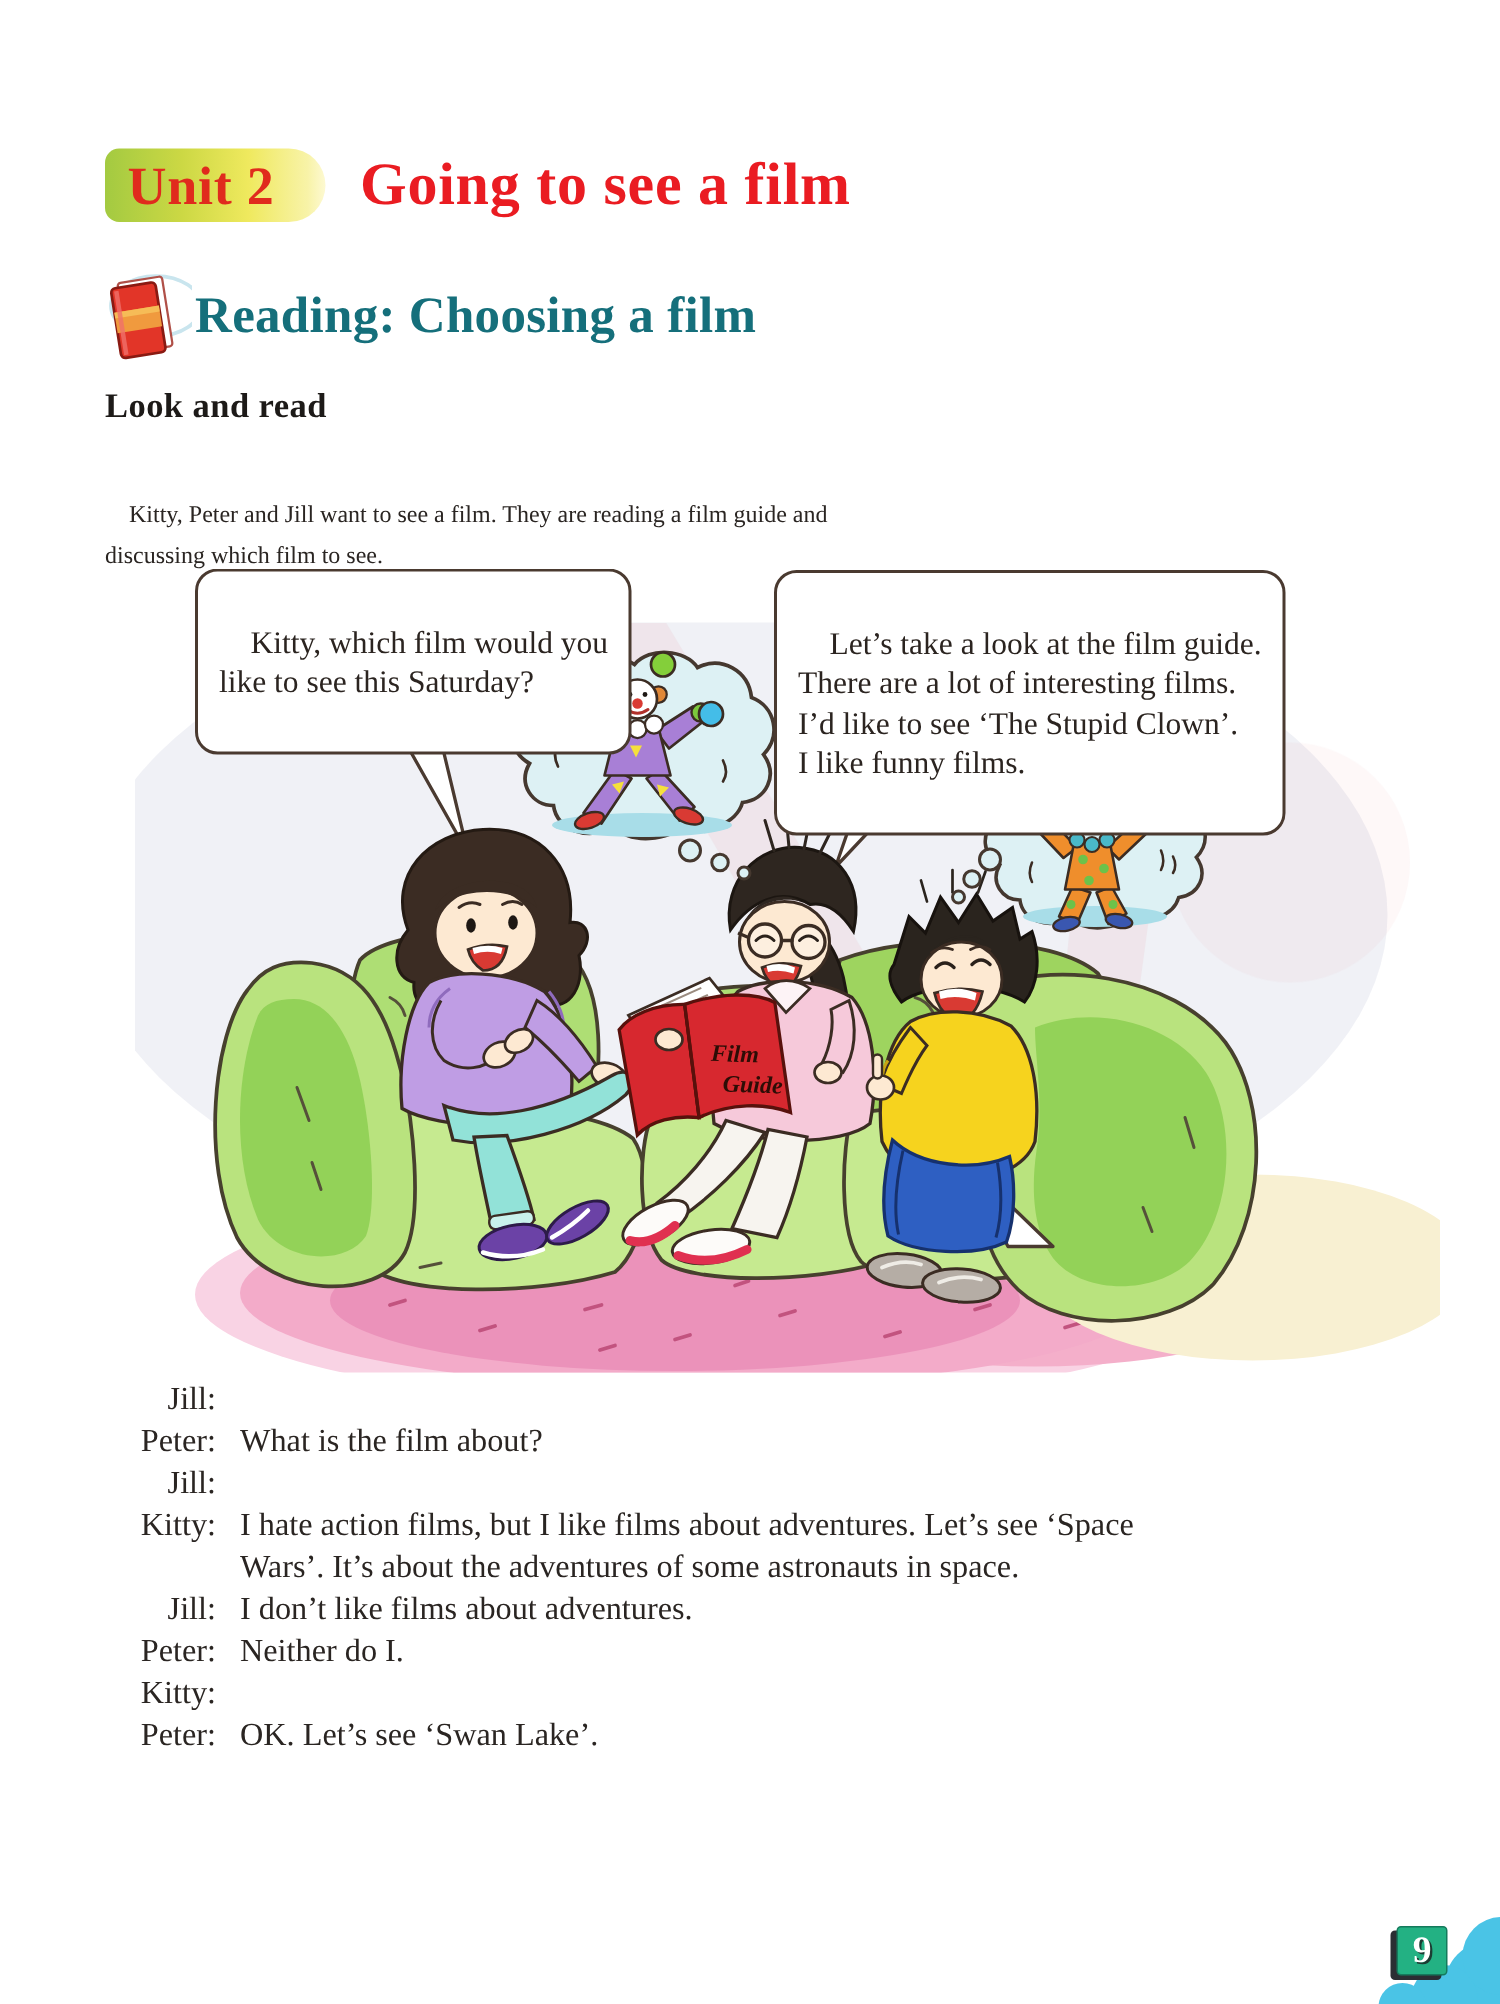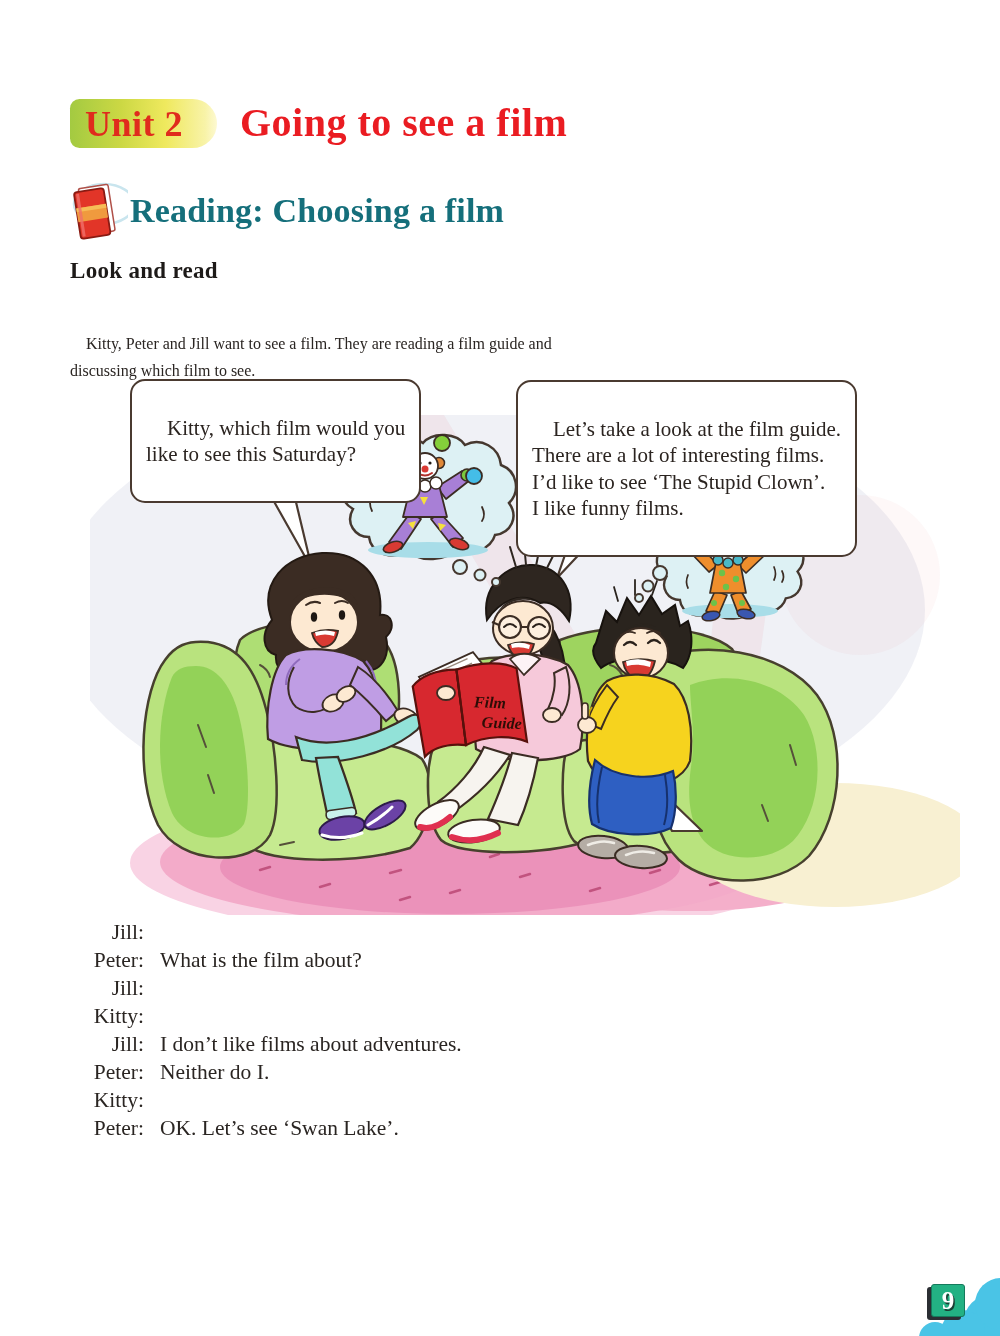--- a/index.html
+++ b/index.html
@@ -374,20 +374,22 @@
     </div>
     <div class="drow">
       <div class="speaker">Peter:</div>
       <div class="dtext">What is the film about?</div>
     </div>
     <div class="drow">
       <div class="speaker">Jill:</div>
     </div>
     <div class="drow">
       <div class="speaker">Kitty:</div>
+      <div class="dtext">I hate action films, but I like films about adventures. Let’s see ‘Space
+Wars’. It’s about the adventures of some astronauts in space.</div>
     </div>
     <div class="drow">
       <div class="speaker">Jill:</div>
       <div class="dtext">I don’t like films about adventures.</div>
     </div>
     <div class="drow">
       <div class="speaker">Peter:</div>
       <div class="dtext">Neither do I.</div>
     </div>
     <div class="drow">

